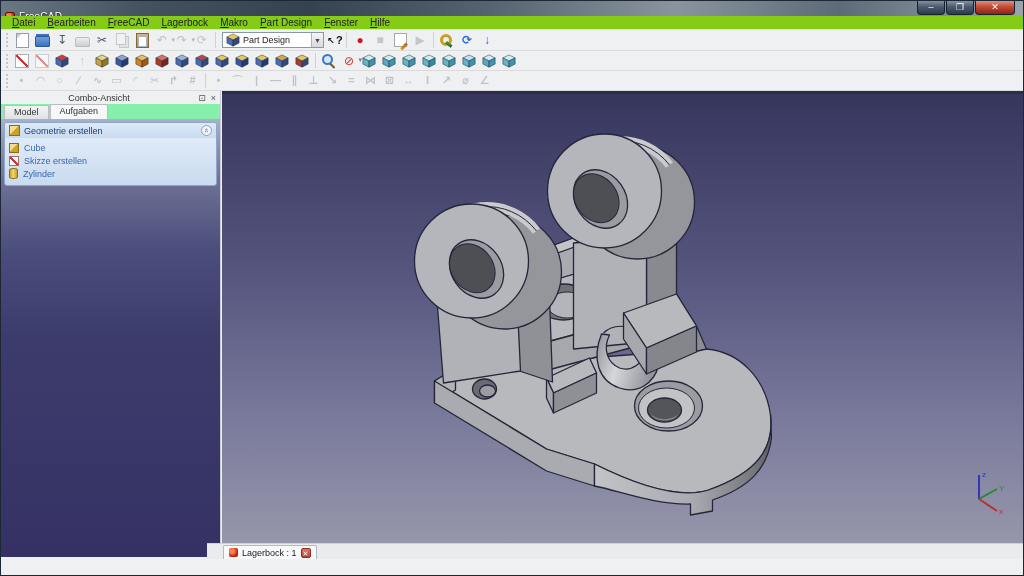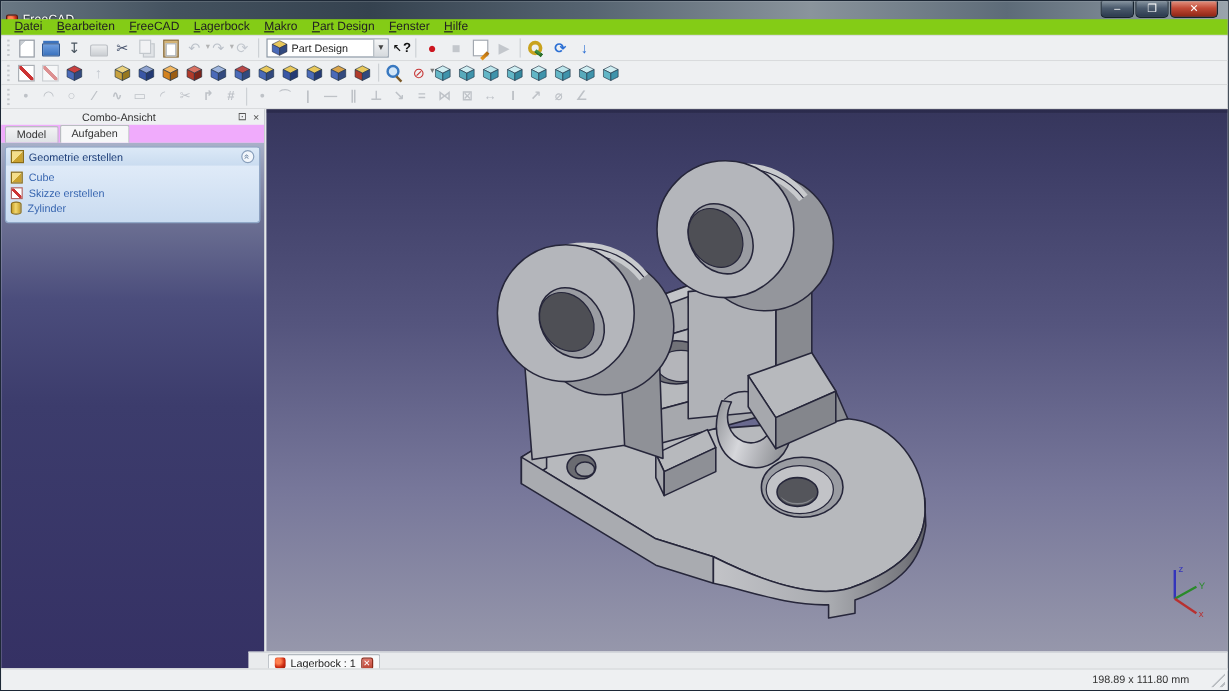--- a/index.html
+++ b/index.html
@@ -63,21 +63,21 @@
   .combo .cval { flex:1; }
   .combo .cbtn { width:12px; height:100%; background:linear-gradient(#f4f5f6,#d6dade); border-left:1px solid #aab2ba; font-size:7px; color:#444; display:flex; align-items:center; justify-content:center; }
   .whatsthis { font-size:11px; font-weight:bold; color:#111; width:16px; text-align:center; }
   .whatsthis::before { content:"↖"; font-size:9px; margin-right:1px; }
 
   
   .dock { position:absolute; left:0; top:90px; width:220px; bottom:18px; background:#eef0f2; border-right:1px solid #c9cdd1; }
   .dock-header { height:13px; display:flex; align-items:center; font-size:9px; color:#333; padding:0 4px; background:#eef0f2; }
   .dock-header .dtitle { flex:1;text-align:center; }
   .dock-header .hbtn { font-size:9px; color:#555; margin-left:5px; }
-  .dock-tabs { height:15px; display:flex; align-items:center; padding-left:3px; background:#f0abfc; }
+  .dock-tabs { height:15px; display:flex; align-items:center; padding-left:3px; background:#86efac; }
   .dtab { font-size:9px; color:#333; padding:1px 9px 2px; border:1px solid #b9bdc1; border-bottom:none; border-radius:2px 2px 0 0; background:linear-gradient(#f2f3f4,#dfe2e5); margin-right:1px; }
   .dtab.active { background:#f6f7f8; position:relative; z-index:2; padding-bottom:3px; }
   .dock-body { position:absolute; left:0; right:0; top:28px; bottom:0;
     background:linear-gradient(180deg,#a9b1c9 0%,#8d93b1 6%,#6e7294 14%,#4b4d7c 30%,#3c3c6c 50%,#353164 100%); padding:3px; }
   .task-box { border:1px solid #90a8c8; border-radius:3px; background:linear-gradient(#e7f0fb,#c9dbf0); overflow:hidden; }
   .task-head { display:flex; align-items:center; padding:2px 4px; background:linear-gradient(#dcE9f7,#cadcf0); }
   .task-head .tlabel { flex:1; font-size:9px; font-weight:normal; color:#1b3c77; margin-left:4px; }
   .collapse-btn { width:11px; height:11px; border:1px solid #8aa0bc; border-radius:50%; background:#f2f6fb; color:#5a7494; font-size:8px; line-height:9px; text-align:center; }
   .collapse-btn i { font-style:normal; display:inline-block; transform:rotate(90deg); }
   .task-items { padding:3px 4px 5px; }
@@ -494,18 +494,14 @@
   </div>
 
   <div class="tabbar">
     <div class="doctab">
       <span class="dticon"></span>
       <span class="dtlabel">Lagerbock : 1</span>
       <span class="dtclose">✕</span>
     </div>
   </div>
 
-  <div class="statusbar">
-    <span class="dims">198.89 x 111.80 mm</span>
-    <span class="sizegrip"></span>
-  </div>
 
 </div>
 
 </body></html>

